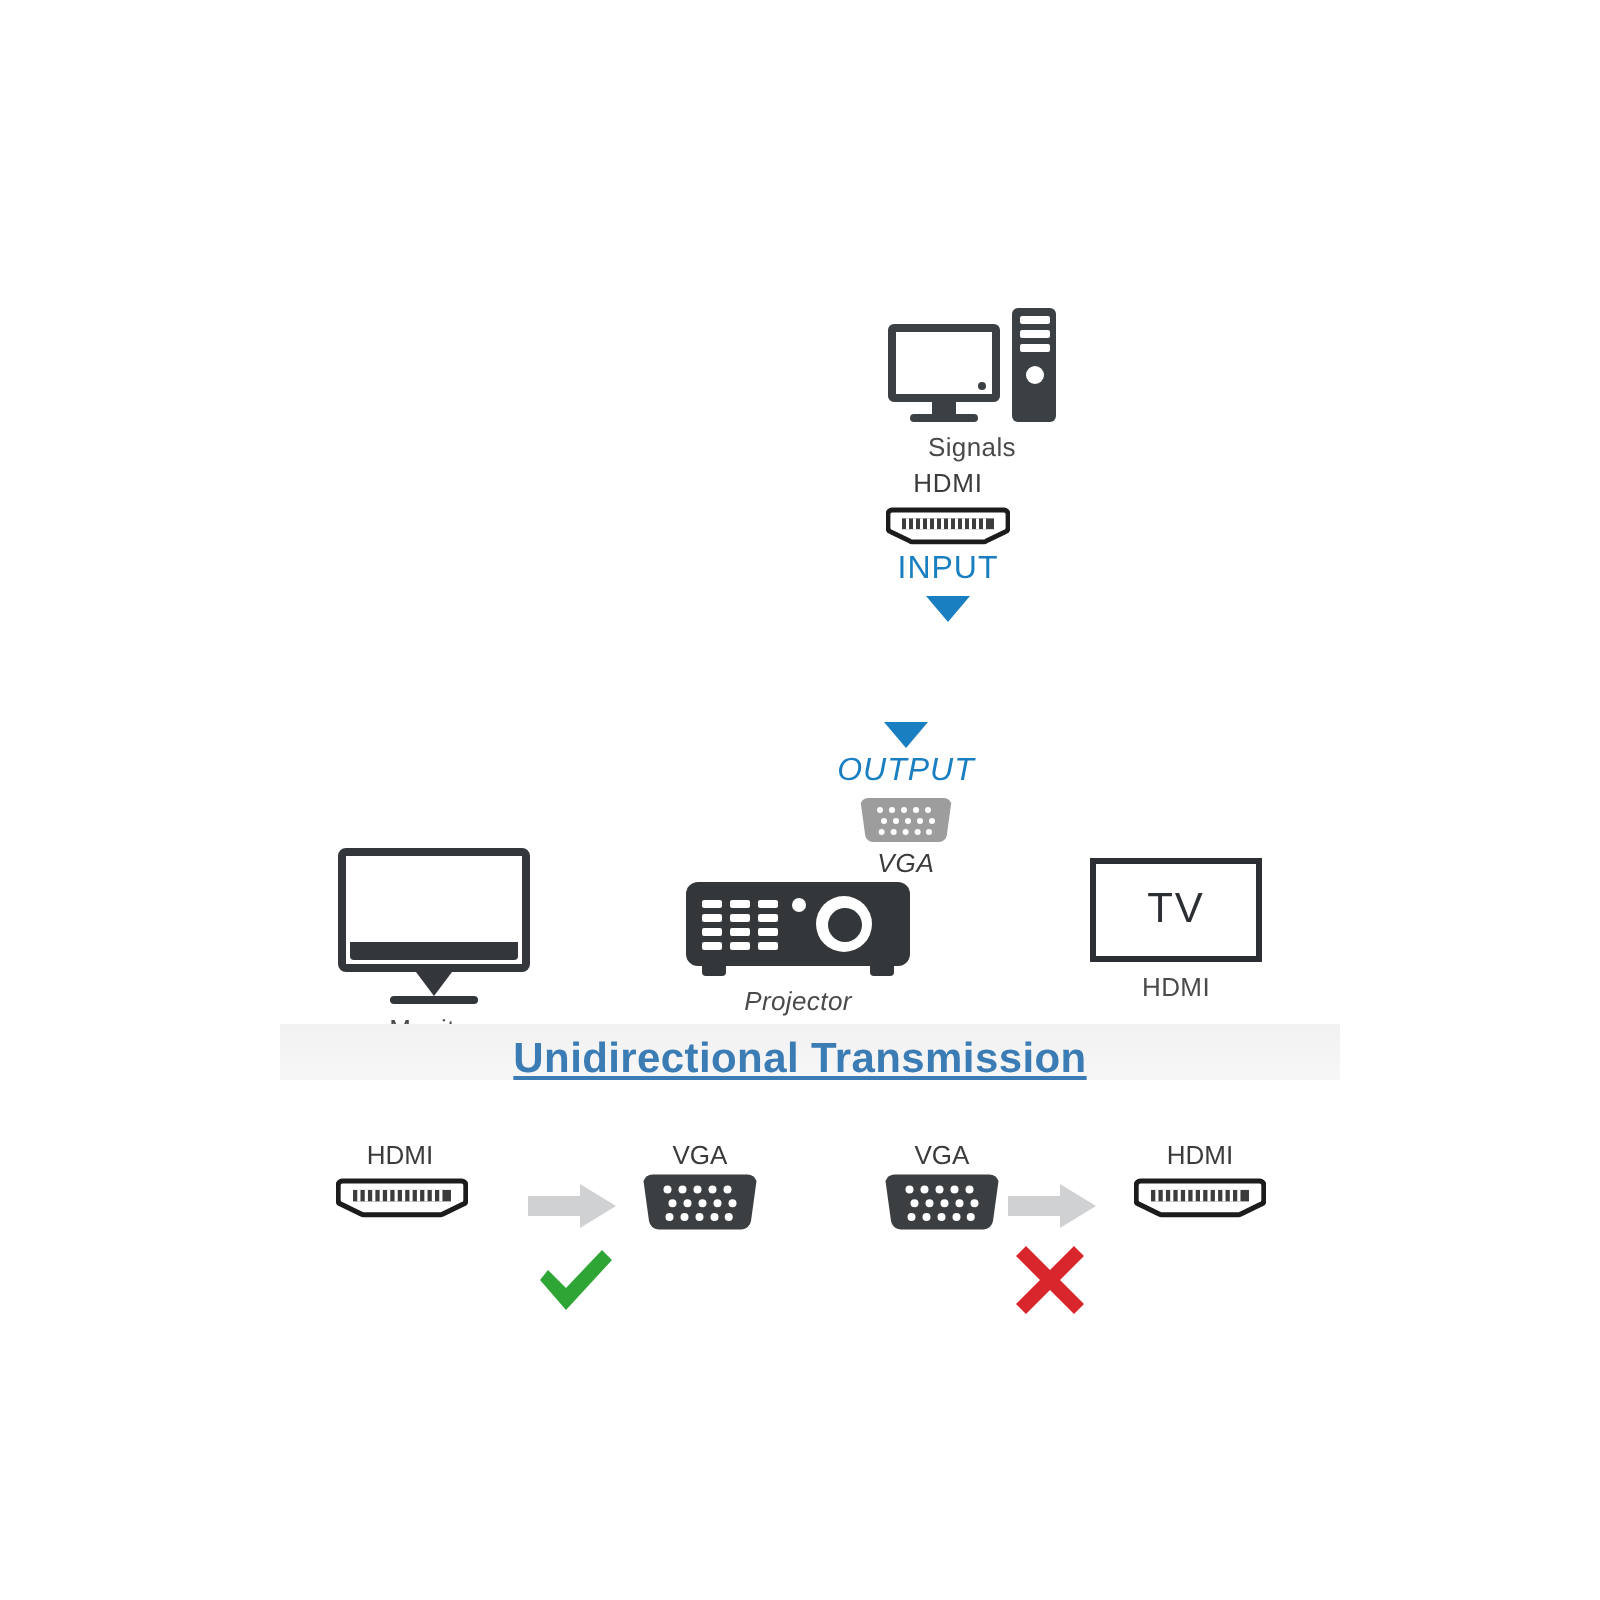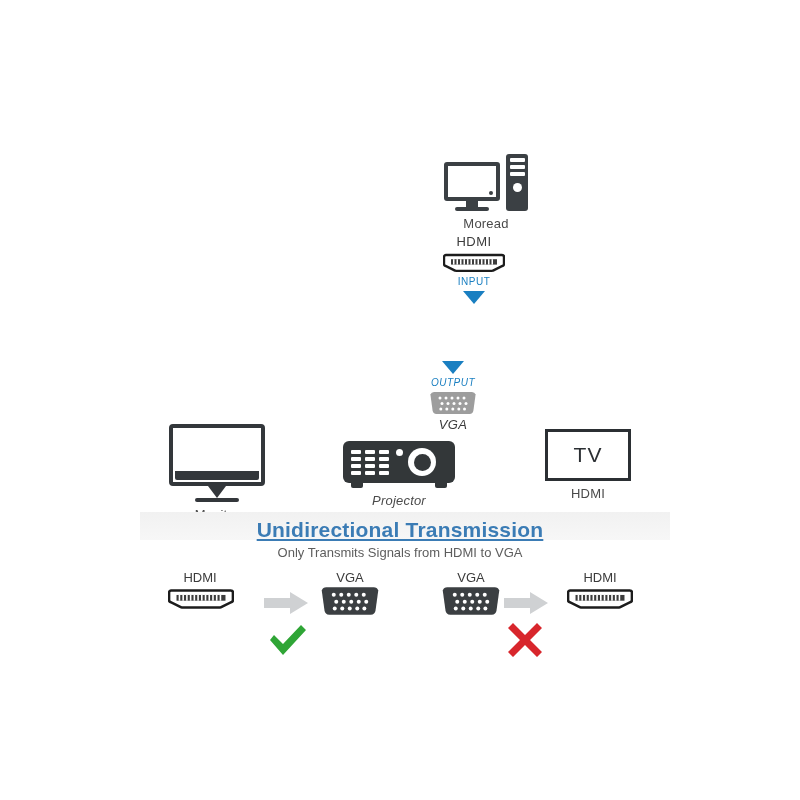--- a/index.html
+++ b/index.html
@@ -209,21 +209,21 @@
   }
   .adapter-neck{
     width:11px;height:7px;background:#1b1b1b;margin:0 auto;border-radius:2px 2px 0 0;
   }
 
   
   .port-label{
     text-align:center;font-size:13px;color:#3b3b3b;letter-spacing:.4px;
   }
   .accent-label{
-    text-align:center;font-size:10px;letter-spacing:.5px;font-weight:400;
+    text-align:center;font-size:16px;letter-spacing:.5px;font-weight:400;
   }
   .tri-down{
     width:0;height:0;margin:0 auto;
     border-left:11px solid transparent;
     border-right:11px solid transparent;
   }
 
   
   .panel{
     position:absolute;
@@ -261,21 +261,21 @@
         <div class="dt-mon-neck"></div>
         <div class="dt-mon-foot"></div>
       </div>
       <div class="dt-tower">
         <div class="dt-bay"></div>
         <div class="dt-bay"></div>
         <div class="dt-bay"></div>
         <div class="dt-power"></div>
       </div>
     </div>
-    <div class="dev-label">Moread</div>
+    <div class="dev-label">Signals</div>
   </div>
 
   <div class="node" style="left:433px; top:234px; width:82px;">
     <div class="port-label">HDMI</div>
     <div class="hdmi-con" style="margin:4px auto 3px; width:62px;">
       <svg width="62" height="20" viewBox="0 0 62 20">
         <path d="M3 2 H59 A2 2 0 0 1 61 4 V11 A2 2 0 0 1 59.4 13 L50 17.6 A2 2 0 0 1 49 17.9 H13 A2 2 0 0 1 12 17.6 L2.6 13 A2 2 0 0 1 1 11 V4 A2 2 0 0 1 3 2 Z" fill="#ffffff" stroke="#1c1c1c" stroke-width="2.4"></path>
         <rect x="8" y="6.2" width="46" height="5.4" fill="#3c3c3c"></rect>
         <g fill="#ffffff">
           <rect x="10" y="6.2" width="1.5" height="5.4"></rect>
@@ -367,21 +367,20 @@
 
   <div class="node tv-wrap" style="left:533px; top:429px;">
     <div class="tv-box">
       <span class="tv-text">TV</span>
     </div>
     <div class="dev-label">HDMI</div>
   </div>
 
   <div class="panel"></div>
   <div class="panel-title" style="color:#3b7cb5;text-decoration:underline;">Unidirectional Transmission</div>
-  <div class="panel-sub">Only Transmits Signals from HDMI to VGA</div>
 
   <div class="node" style="left:178px; top:570px; width:44px;">
     <div class="cmp-label">HDMI</div>
   </div>
   <div class="node" style="left:168px; top:588px;">
     <svg width="66" height="22" viewBox="0 0 62 20">
       <path d="M3 2 H59 A2 2 0 0 1 61 4 V11 A2 2 0 0 1 59.4 13 L50 17.6 A2 2 0 0 1 49 17.9 H13 A2 2 0 0 1 12 17.6 L2.6 13 A2 2 0 0 1 1 11 V4 A2 2 0 0 1 3 2 Z" fill="#ffffff" stroke="#1c1c1c" stroke-width="2.4"></path>
       <rect x="8" y="6.2" width="46" height="5.4" fill="#3c3c3c"></rect>
       <g fill="#ffffff">
         <rect x="10" y="6.2" width="1.5" height="5.4"></rect>

